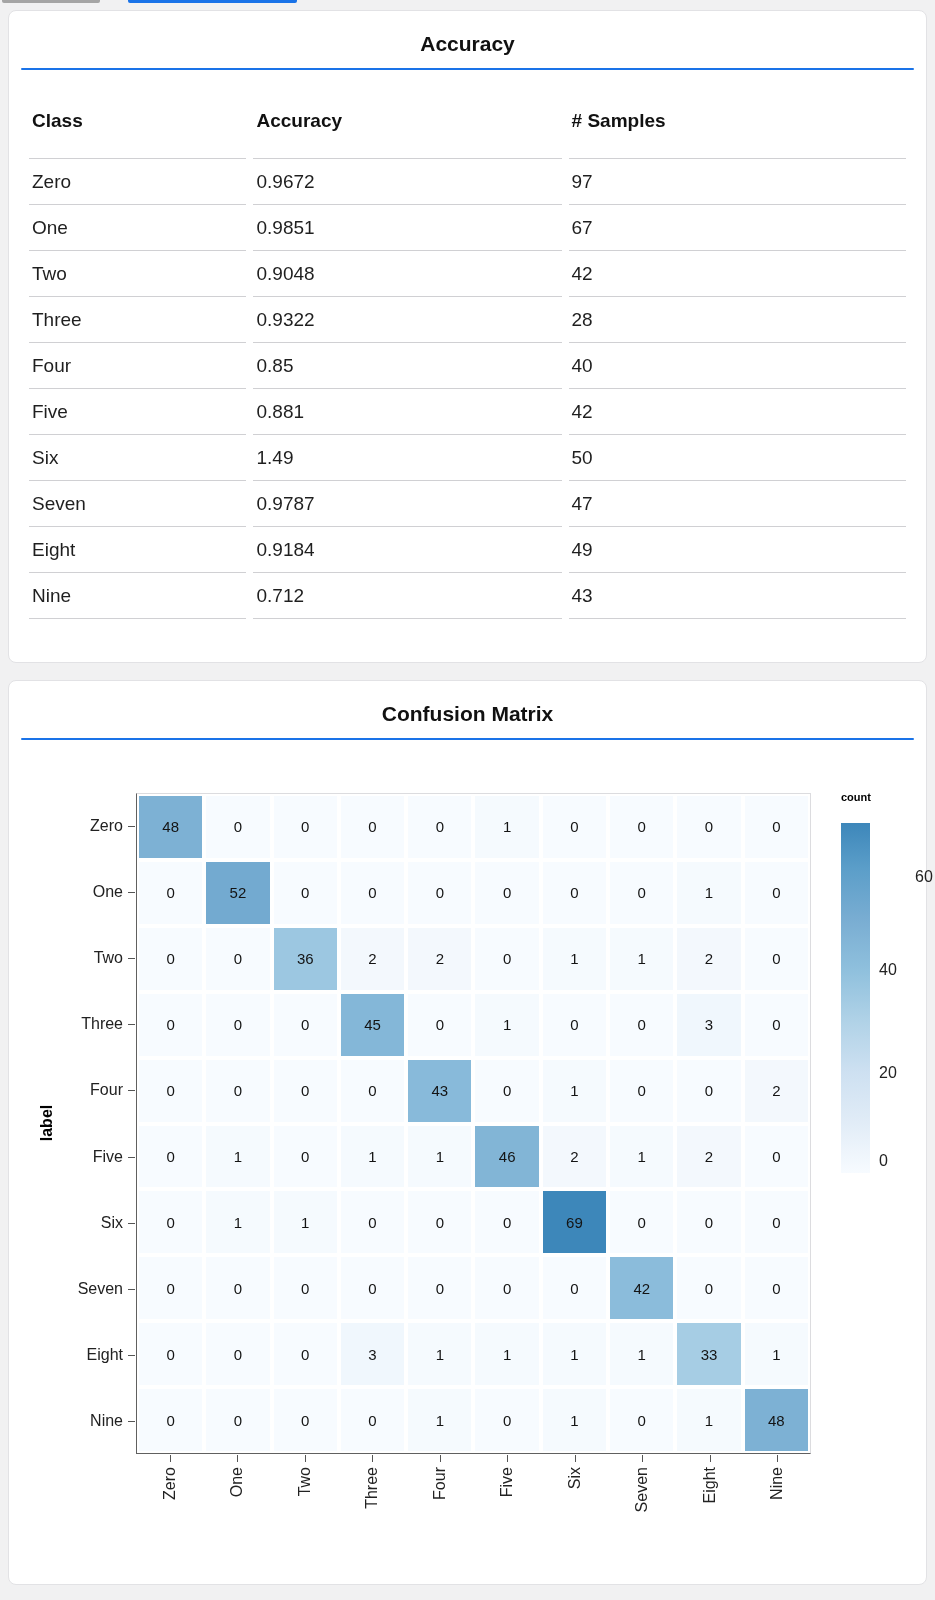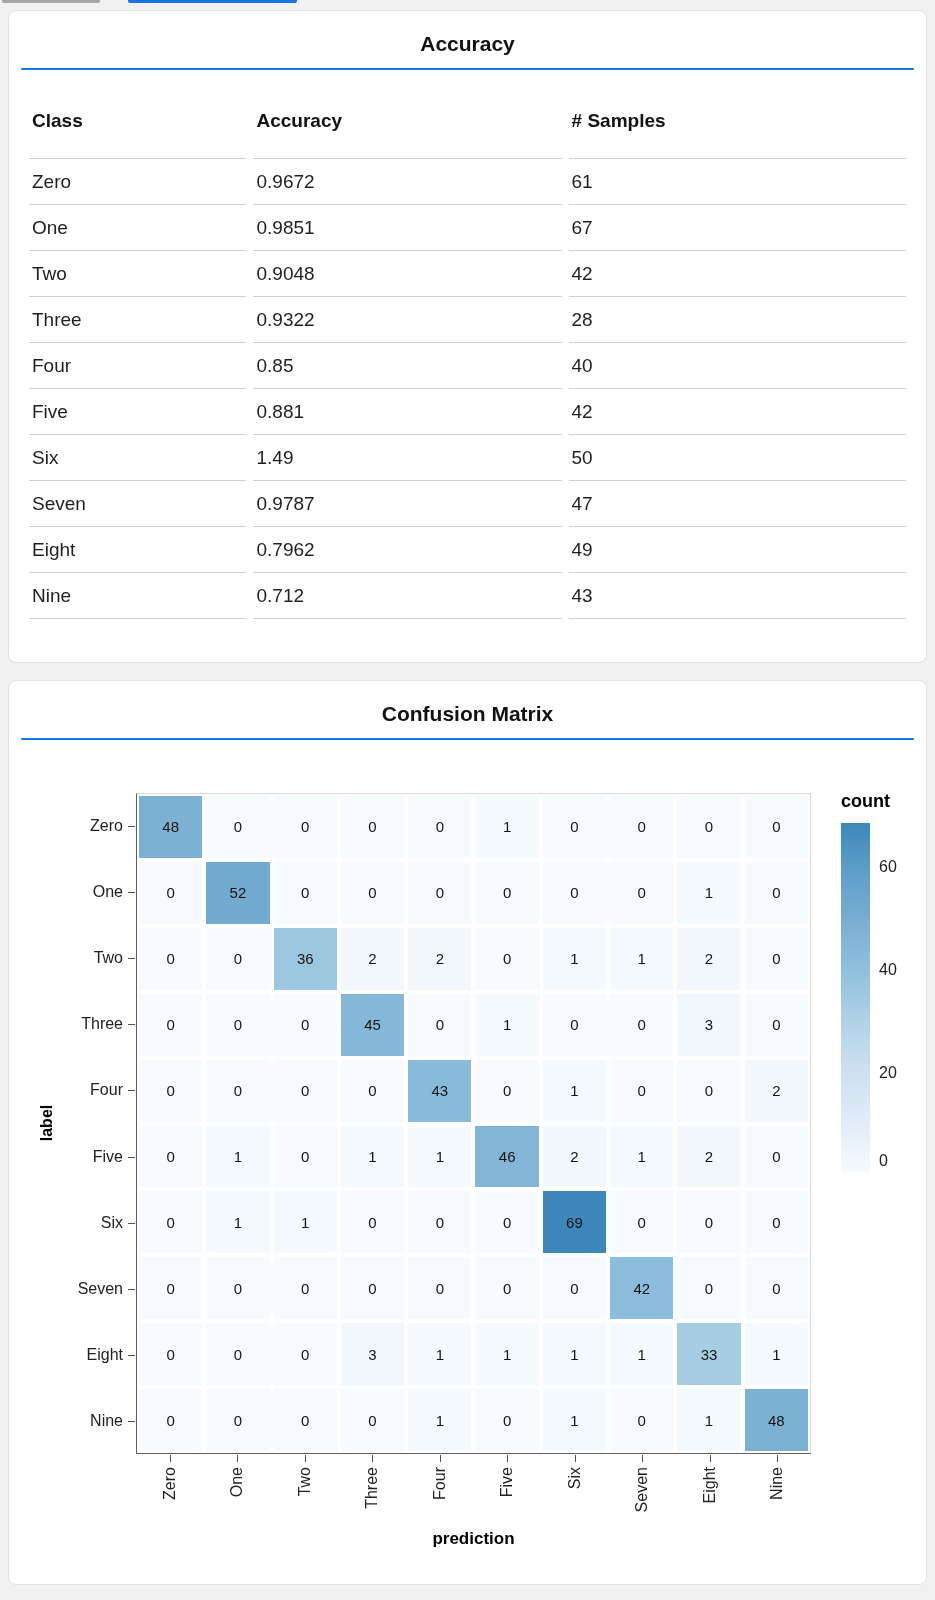--- a/index.html
+++ b/index.html
@@ -72,21 +72,21 @@
     font-size: 16px; color: #222; line-height: 20px;
   }
   .xlab {
     position: absolute; writing-mode: vertical-rl; transform: rotate(180deg);
     font-size: 16px; color: #222; top: 786px; line-height: 18px;
   }
   .axis-title { position: absolute; font-weight: bold; font-size: 16px; color: #000; }
   #y-title { left: 38px; top: 442px; transform: translate(-50%,-50%) rotate(-90deg); }
   #x-title { left: 127px; width: 675px; top: 848px; text-align: center; font-size: 17px; }
 
-  .legend-title { position: absolute; left: 832px; top: 110px; font-weight: bold; font-size: 18px; color: #000; }
+  .legend-title { position: absolute; left: 832px; top: 110px; font-weight: bold; font-size: 11px; color: #000; }
   .legend-bar {
     position: absolute; left: 832px; top: 142px; width: 29px; height: 350px;
     background: linear-gradient(to top,
       #f7fbff 0%, #e1ecf7 14.5%, #cde0f1 29%, #b0d2e7 43.5%,
       #8fc0dd 58%, #79add2 72.5%, #5b9ec9 87%, #3d87ba 100%);
   }
   .legend-tick { position: absolute; left: 870px; font-size: 16px; color: #222; transform: translateY(-50%); }
 </style>
 </head>
 <body>
@@ -110,21 +110,21 @@
         <tr>
           <th>Class</th>
           <th>Accuracy</th>
           <th># Samples</th>
         </tr>
       </thead>
       <tbody id="acc-body">
           <tr>
             <td>Zero</td>
             <td>0.9672</td>
-            <td>61</td>
+            <td>97</td>
           </tr>
           <tr>
             <td>One</td>
             <td>0.9851</td>
             <td>67</td>
           </tr>
           <tr>
             <td>Two</td>
             <td>0.9048</td>
             <td>42</td>
@@ -149,21 +149,21 @@
             <td>1.49</td>
             <td>50</td>
           </tr>
           <tr>
             <td>Seven</td>
             <td>0.9787</td>
             <td>47</td>
           </tr>
           <tr>
             <td>Eight</td>
-            <td>0.7962</td>
+            <td>0.9184</td>
             <td>49</td>
           </tr>
           <tr>
             <td>Nine</td>
             <td>0.712</td>
             <td>43</td>
           </tr>
         </tbody>
     </table>
   </div>
@@ -269,21 +269,20 @@
         <div class="hm-cell" style="background: rgb(247, 251, 255);">0</div>
         <div class="hm-cell" style="background: rgb(247, 251, 255);">0</div>
         <div class="hm-cell" style="background: rgb(245, 250, 254);">1</div>
         <div class="hm-cell" style="background: rgb(247, 251, 255);">0</div>
         <div class="hm-cell" style="background: rgb(245, 250, 254);">1</div>
         <div class="hm-cell" style="background: rgb(247, 251, 255);">0</div>
         <div class="hm-cell" style="background: rgb(245, 250, 254);">1</div>
         <div class="hm-cell" style="background: rgb(125, 177, 212);">48</div>
       </div>
     <div class="axis-title" id="y-title">label</div>
-    <div class="axis-title" id="x-title">prediction</div>
     <div class="legend-title">count</div>
     <div class="legend-bar"></div>
   <div class="tick left" style="left: 119px; top: 145px;"></div>
       <div class="ylab" style="top: 135px;">Zero</div>
       <div class="tick bottom" style="left: 161px; top: 774px;"></div>
       <div class="xlab" style="left: 152px;">Zero</div>
       <div class="tick left" style="left: 119px; top: 211px;"></div>
       <div class="ylab" style="top: 201px;">One</div>
       <div class="tick bottom" style="left: 228px; top: 774px;"></div>
       <div class="xlab" style="left: 219px;">One</div>
@@ -312,18 +311,18 @@
       <div class="tick bottom" style="left: 633px; top: 774px;"></div>
       <div class="xlab" style="left: 624px;">Seven</div>
       <div class="tick left" style="left: 119px; top: 674px;"></div>
       <div class="ylab" style="top: 664px;">Eight</div>
       <div class="tick bottom" style="left: 701px; top: 774px;"></div>
       <div class="xlab" style="left: 692px;">Eight</div>
       <div class="tick left" style="left: 119px; top: 740px;"></div>
       <div class="ylab" style="top: 730px;">Nine</div>
       <div class="tick bottom" style="left: 768px; top: 774px;"></div>
       <div class="xlab" style="left: 759px;">Nine</div>
-      <div class="legend-tick" style="top: 186px;">60</div>
+      <div class="legend-tick" style="top: 196px; margin-left: 36px;">60</div>
       <div class="legend-tick" style="top: 289px;">40</div>
       <div class="legend-tick" style="top: 392px;">20</div>
       <div class="legend-tick" style="top: 480px;">0</div>
     </div>
 </div>
 
 </body></html>

